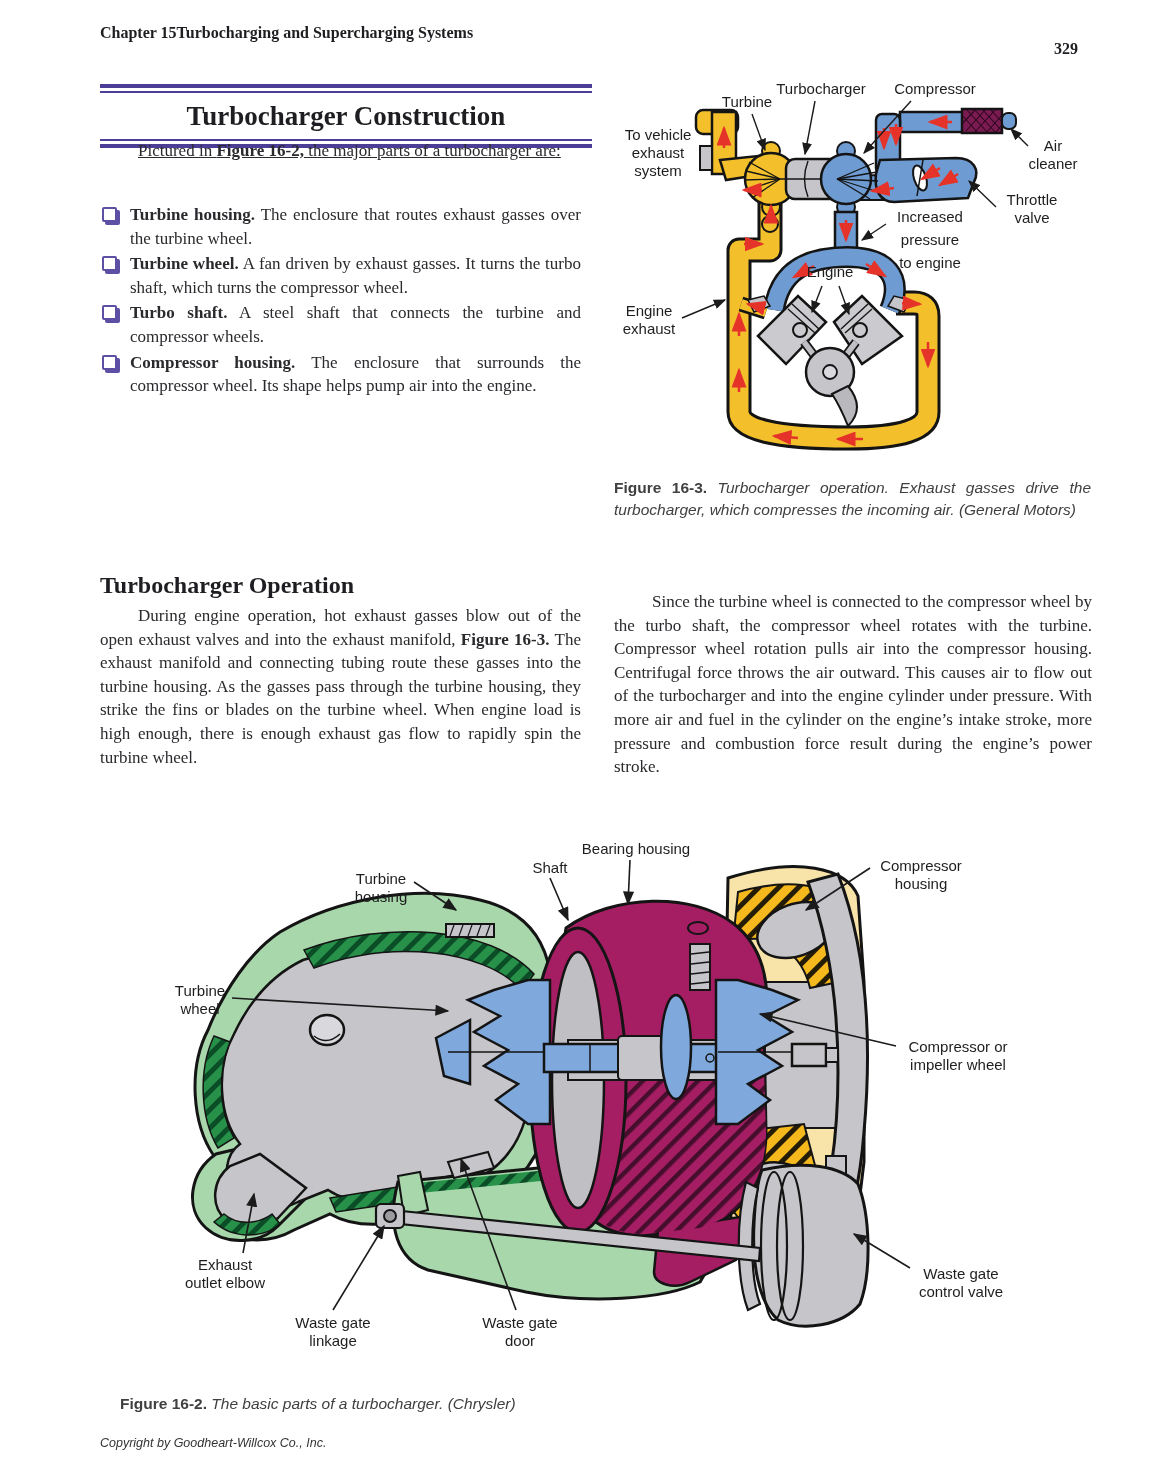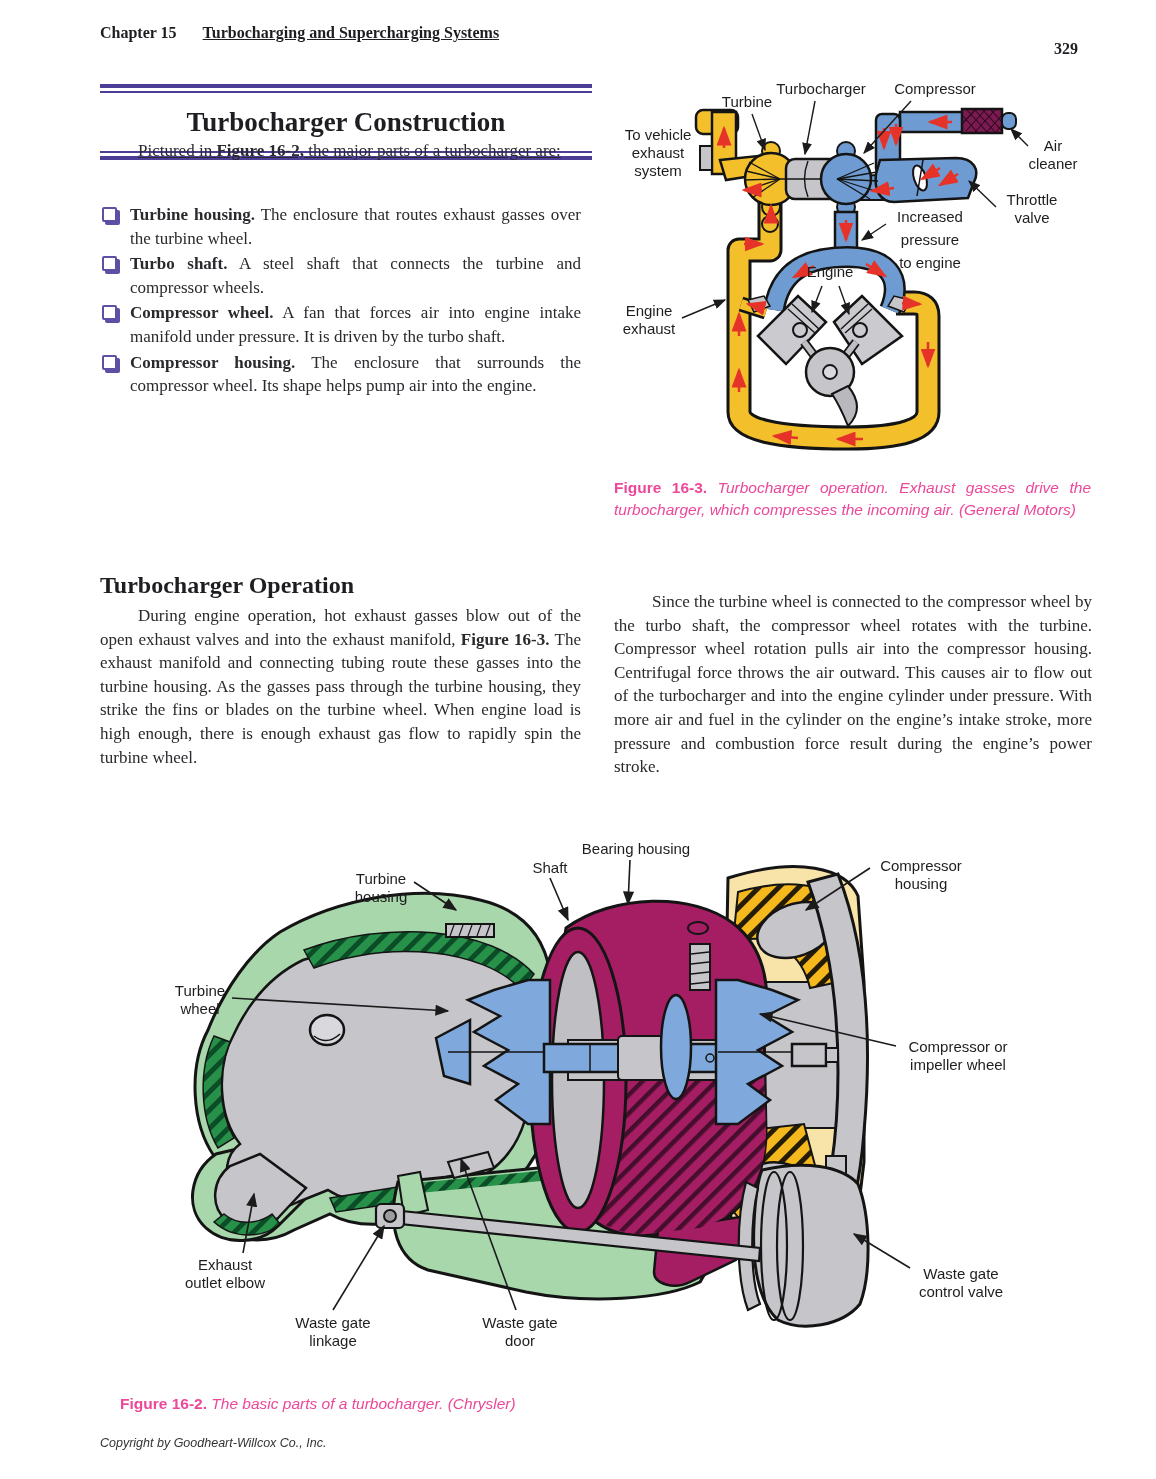--- a/index.html
+++ b/index.html
@@ -1,39 +1,39 @@
 <!DOCTYPE html>
 <html><head>
 <meta charset="utf-8">
 <style>
   html,body{margin:0;padding:0;background:#ffffff;}
   .page{position:relative;width:1156px;height:1479px;background:#ffffff;
         font-family:"Liberation Serif",serif;color:#2a2a2e;overflow:hidden;}
   .hdr{position:absolute;left:100px;top:24px;width:978px;font-weight:bold;
        font-size:16px;color:#1e1e22;}
-  .hdr .section{margin-left:26px;text-decoration:underline;}
+  .hdr .section{}
   .hdr .pageno{position:absolute;right:0;top:16px;}
   .titlebox{position:absolute;left:100px;top:84px;width:492px;}
   .rule{background:#4C3E96;}
   .rule.thick{height:4px;}
   .rule.thin{height:2px;margin-top:3px;}
   .rule.thin2{height:2px;}
   .rule.thick2{height:4px;margin-top:3px;}
-  .titlebox h1{margin:6px;padding:8px 0 7px 0;text-align:center;font-size:27px;
+  .titlebox h1{margin:0;padding:8px 0 7px 0;text-align:center;font-size:27px;
        color:#1e1e22;font-family:"Liberation Serif",serif;}
   .body-col{position:absolute;font-size:17px;line-height:23.6px;text-align:justify;}
   .indent{text-indent:38px;}
   .bullets{position:absolute;left:100px;top:203px;width:481px;font-size:17px;
        line-height:23.6px;}
   .bullets .item{position:relative;padding-left:30px;margin-bottom:2px;text-align:justify;}
   .sq{position:absolute;left:2px;top:4px;width:11px;height:11px;border:2px solid #5D50A4;
        border-radius:2px;background:#fff;box-shadow:3px 3px 0 #5D50A4;}
   h2.op{position:absolute;left:100px;top:572px;margin:0;font-size:24px;color:#1e1e22;}
   .caption{position:absolute;font-family:"Liberation Sans",sans-serif;font-size:15.5px;
-       line-height:21.5px;color:#ec4899;text-align:justify;}
+       line-height:21.5px;color:#404040;text-align:justify;}
   .caption b{font-style:normal;}
   .caption .cap-it{font-style:italic;}
   .figcap-inline b{font-style:normal;}
   .footer{position:absolute;left:100px;top:1436px;font-family:"Liberation Sans",sans-serif;
        font-size:12.5px;color:#333;font-style:italic;}
   svg text{font-family:"Liberation Sans",sans-serif;font-size:15px;fill:#1e1e1e;}
   .figsvg{position:absolute;}
 </style>
 </head>
 <body>
@@ -50,22 +50,22 @@
     <div class="rule thin"></div>
     <h1>Turbocharger Construction</h1>
     <div class="rule thin2"></div>
     <div class="rule thick2"></div>
   </div>
 
   <p class="body-col indent" style="left:100px;top:139px;width:481px;margin:0;text-decoration:underline;"><span>Pictured in </span><b>Figure 16-2,</b><span> the major parts of a turbocharger are:</span></p>
 
   <div class="bullets">
     <div class="item"><span class="sq"></span><b>Turbine housing.</b><span> The enclosure that routes exhaust gasses over the turbine wheel.</span></div>
+    <div class="item"><span class="sq"></span><b>Turbine wheel.</b><span> A fan driven by exhaust gasses. It turns the turbo shaft, which turns the compressor wheel.</span></div>
     <div class="item"><span class="sq"></span><b>Turbo shaft.</b><span> A steel shaft that connects the turbine and compressor wheels.</span></div>
-    <div class="item"><span class="sq"></span><b>Compressor wheel.</b><span> A fan that forces air into engine intake manifold under pressure. It is driven by the turbo shaft.</span></div>
     <div class="item"><span class="sq"></span><b>Compressor housing.</b><span> The enclosure that surrounds the compressor wheel. Its shape helps pump air into the engine.</span></div>
   </div>
 
   <h2 class="op">Turbocharger Operation</h2>
   <p class="body-col indent" style="left:100px;top:604px;width:481px;margin:0;"><span>During engine operation, hot exhaust gasses blow out of the open exhaust valves and into the exhaust manifold, </span><b>Figure 16-3.</b><span> The exhaust manifold and connecting tubing route these gasses into the turbine housing. As the gasses pass through the turbine housing, they strike the fins or blades on the turbine wheel. When engine load is high enough, there is enough exhaust gas flow to rapidly spin the turbine wheel.</span></p>
 
   <svg class="figsvg" style="left:608px;top:74px;" width="484" height="398" viewBox="0 0 484 398">
     <defs>
       <marker id="aR" viewBox="0 0 8 6" refX="7" refY="3" markerWidth="8" markerHeight="6" orient="auto">
           <path d="M0,0 L8,3 L0,6 Z" fill="#E5332A"></path>

